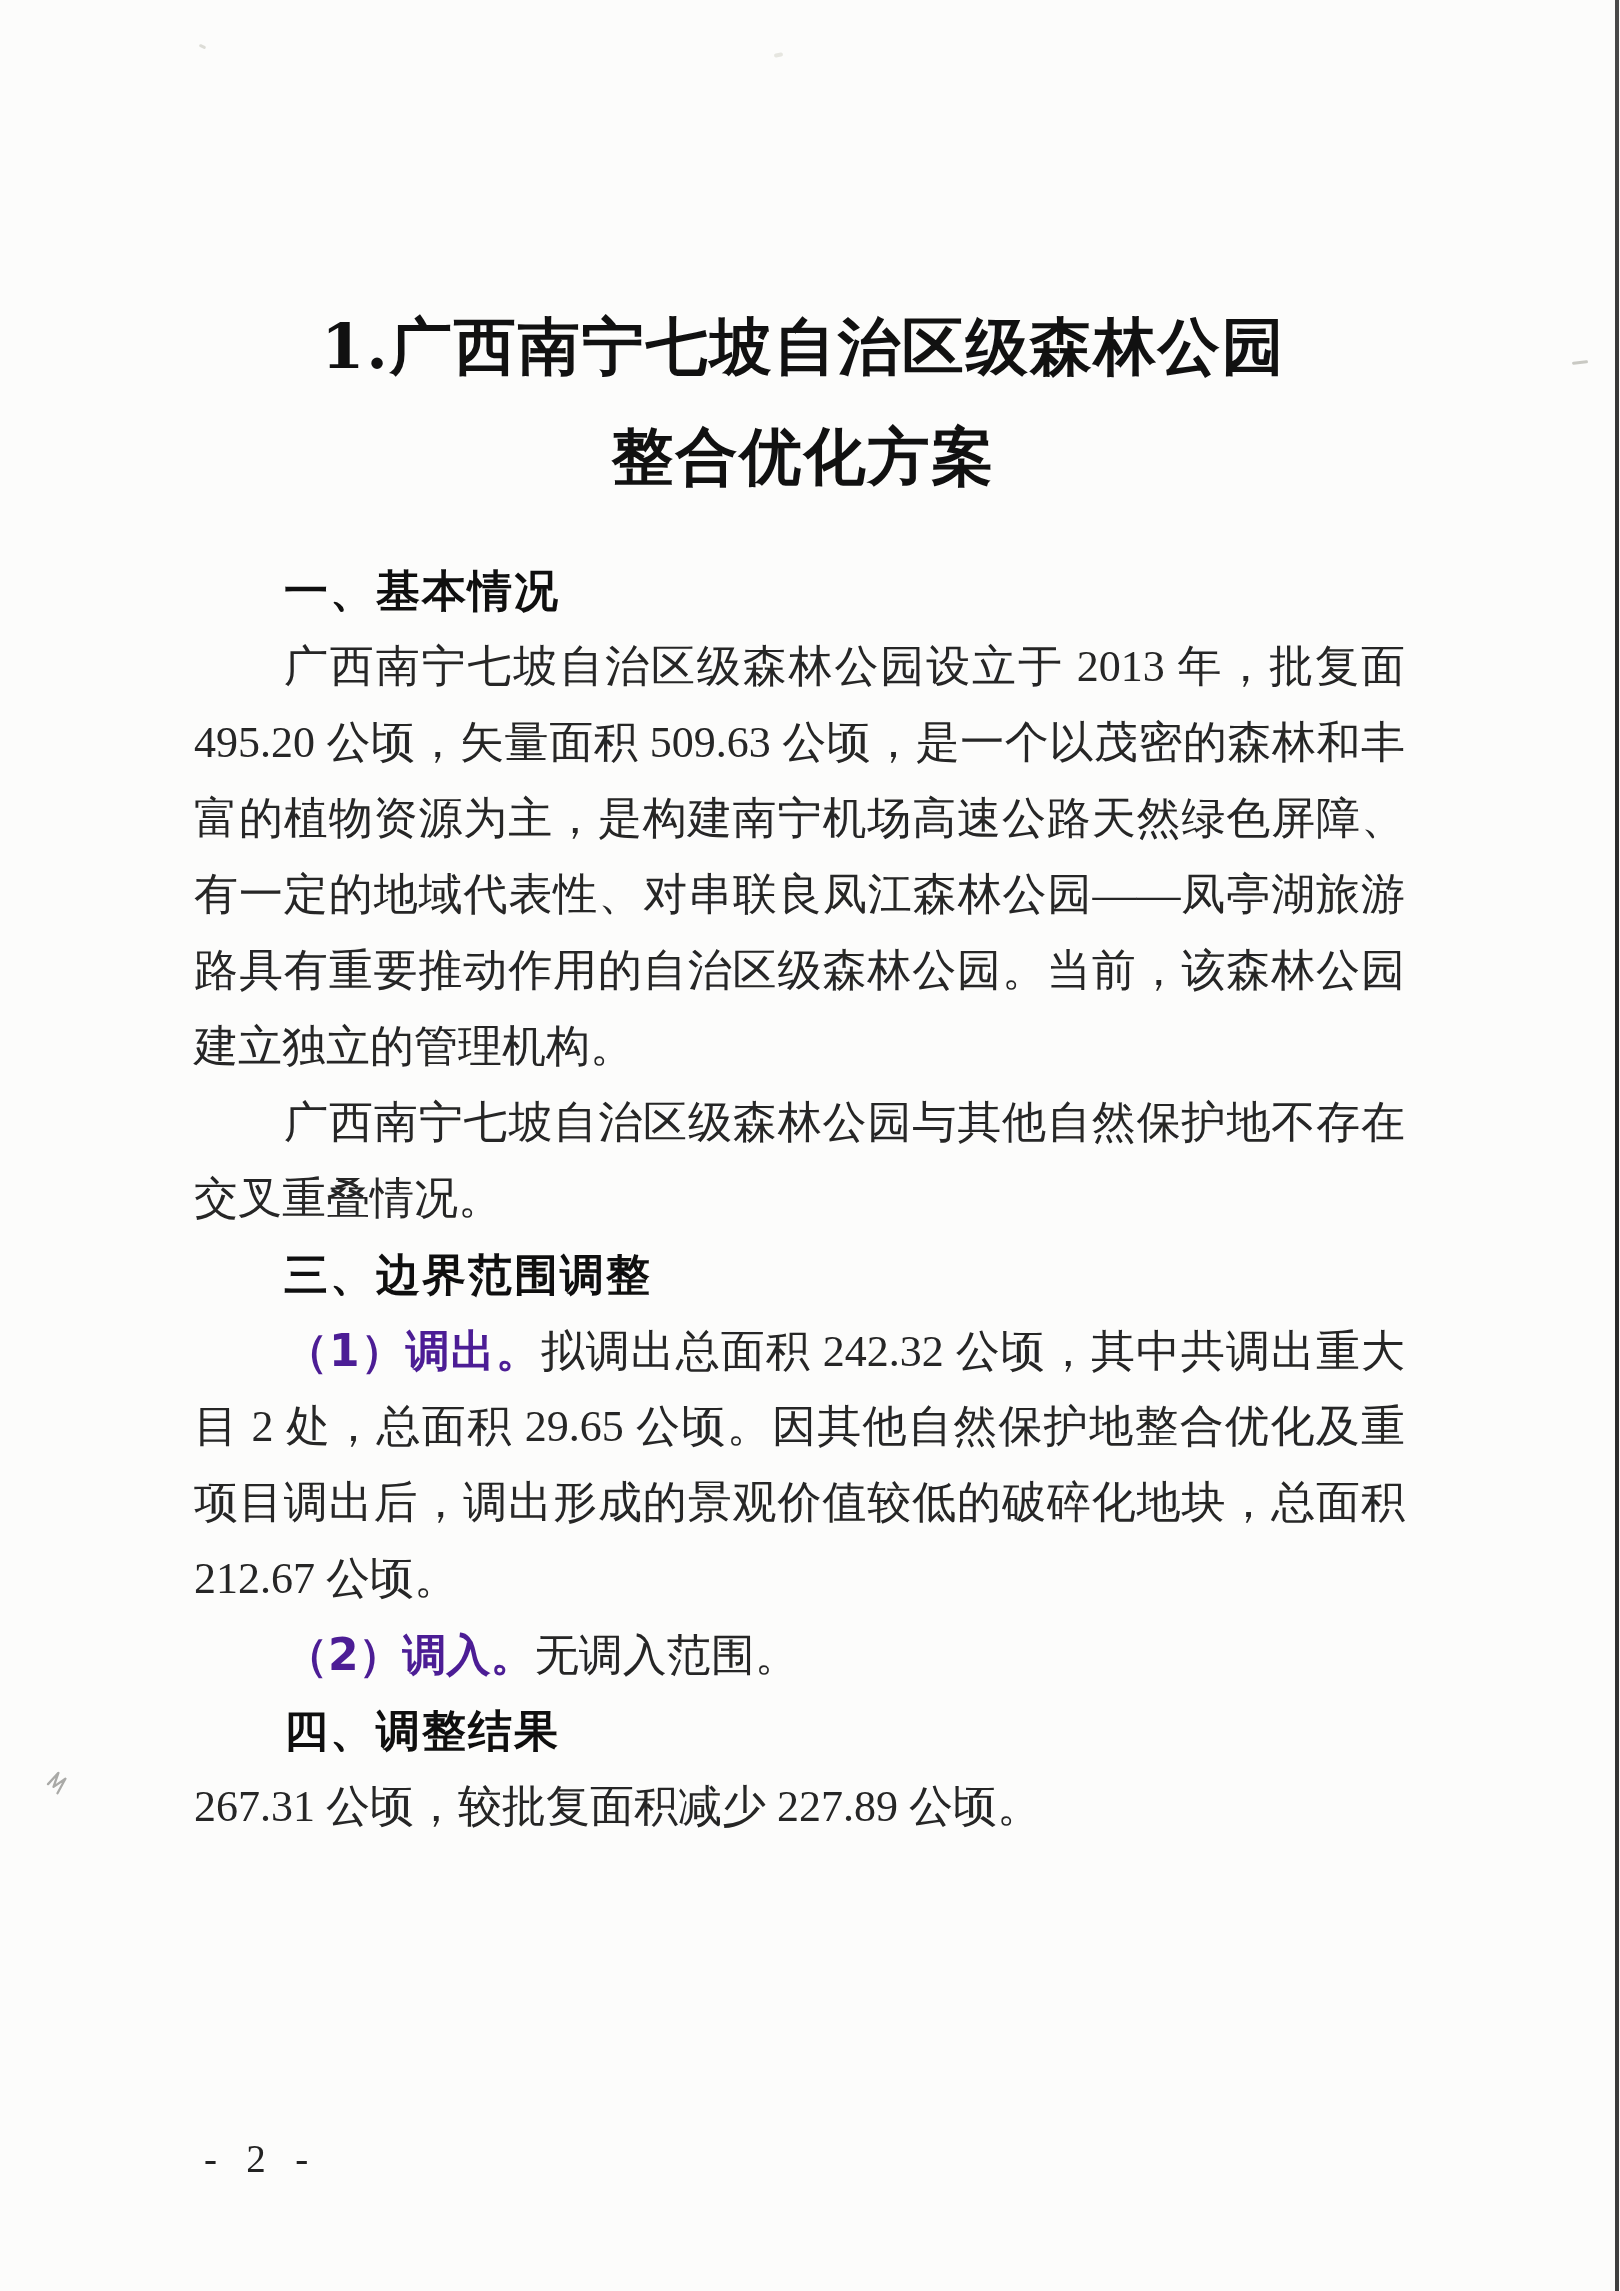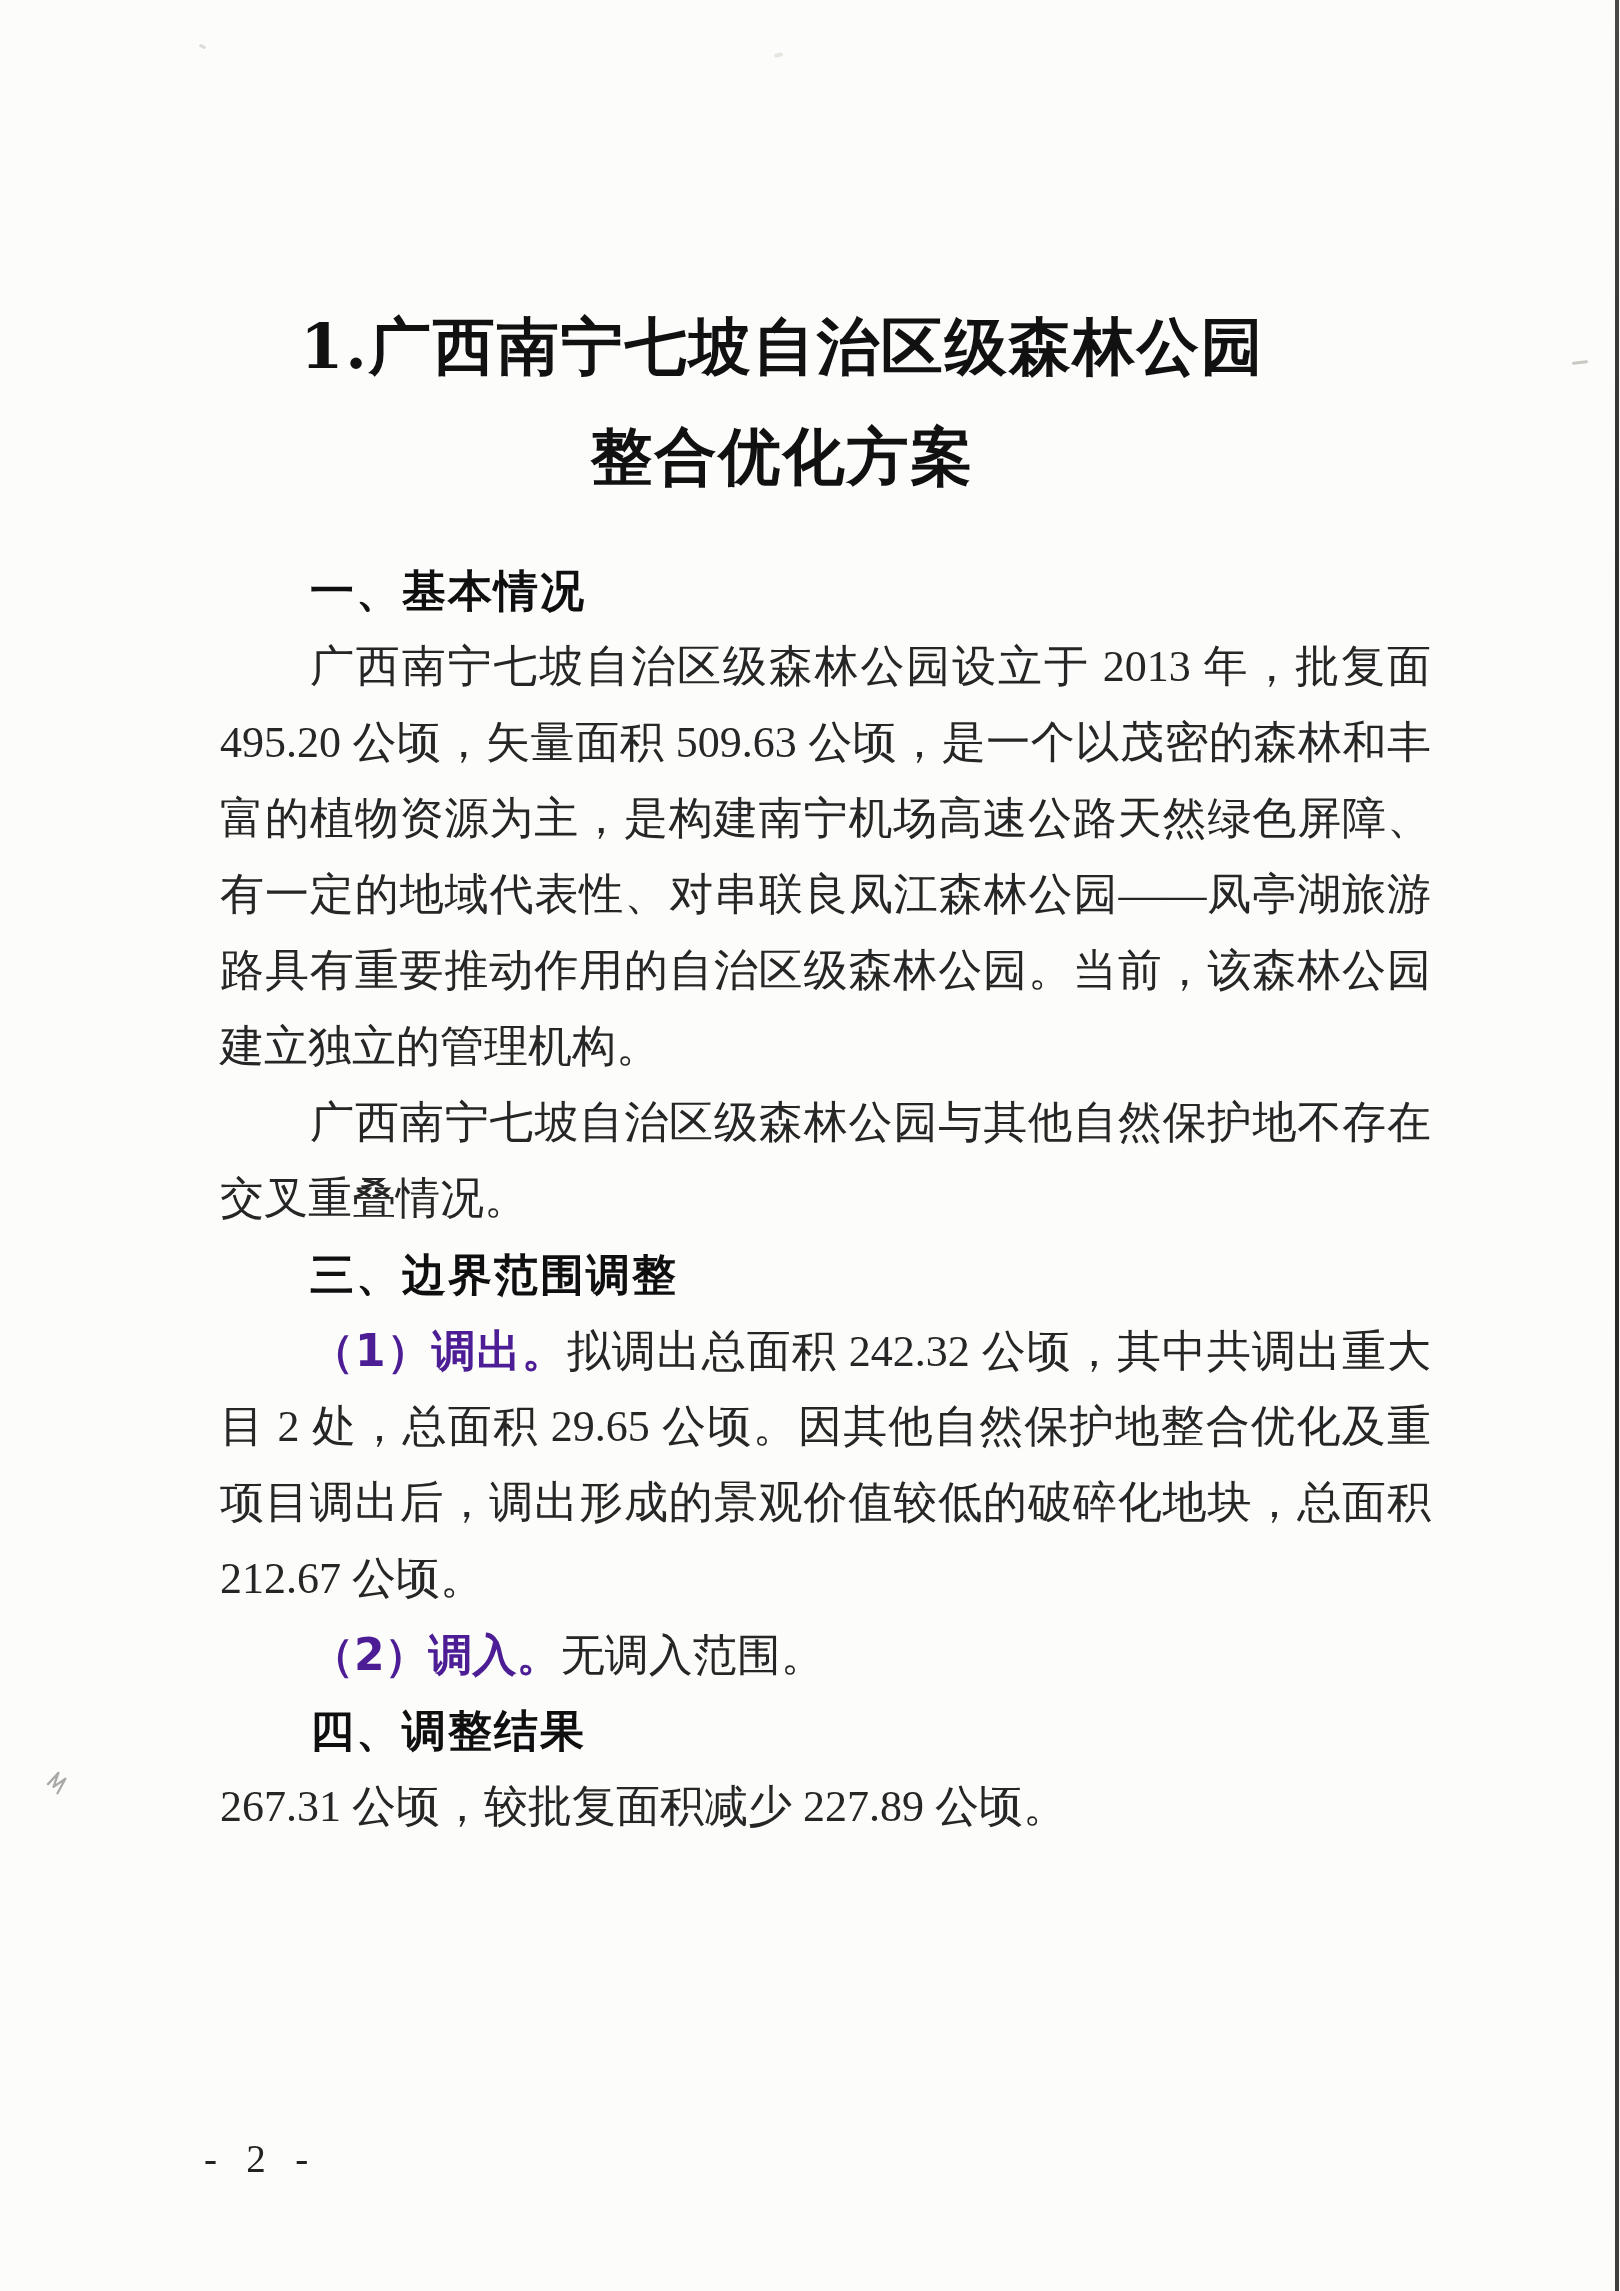--- a/index.html
+++ b/index.html
@@ -11,33 +11,33 @@
   .page {
     position: relative;
     width: 1620px; height: 2292px;
     background: #fcfcfb;
     overflow: hidden;
     color: #2a2a2a;
   }
   
   .title-block {
     position: absolute;
-    top: 292px; left: 155px; width: 1255px;
+    top: 292px; left: 176px; width: 1255px;
     text-align: center;
     font-family: "DejaVu Serif", "Liberation Serif", serif;
     font-weight: 700;
     font-size: 62px;
     line-height: 110px;
     letter-spacing: 2px;
     color: #111111;
   }
   
   .text-block {
     position: absolute;
-    top: 553px; left: 220px; width: 1211px;
+    top: 553px; left: 194px; width: 1211px;
   }
   .row {
     height: 76px;
     line-height: 76px;
     font-size: 44px;
     white-space: nowrap;
     color: #262626;
   }
   .row.just {
     text-align: justify;

